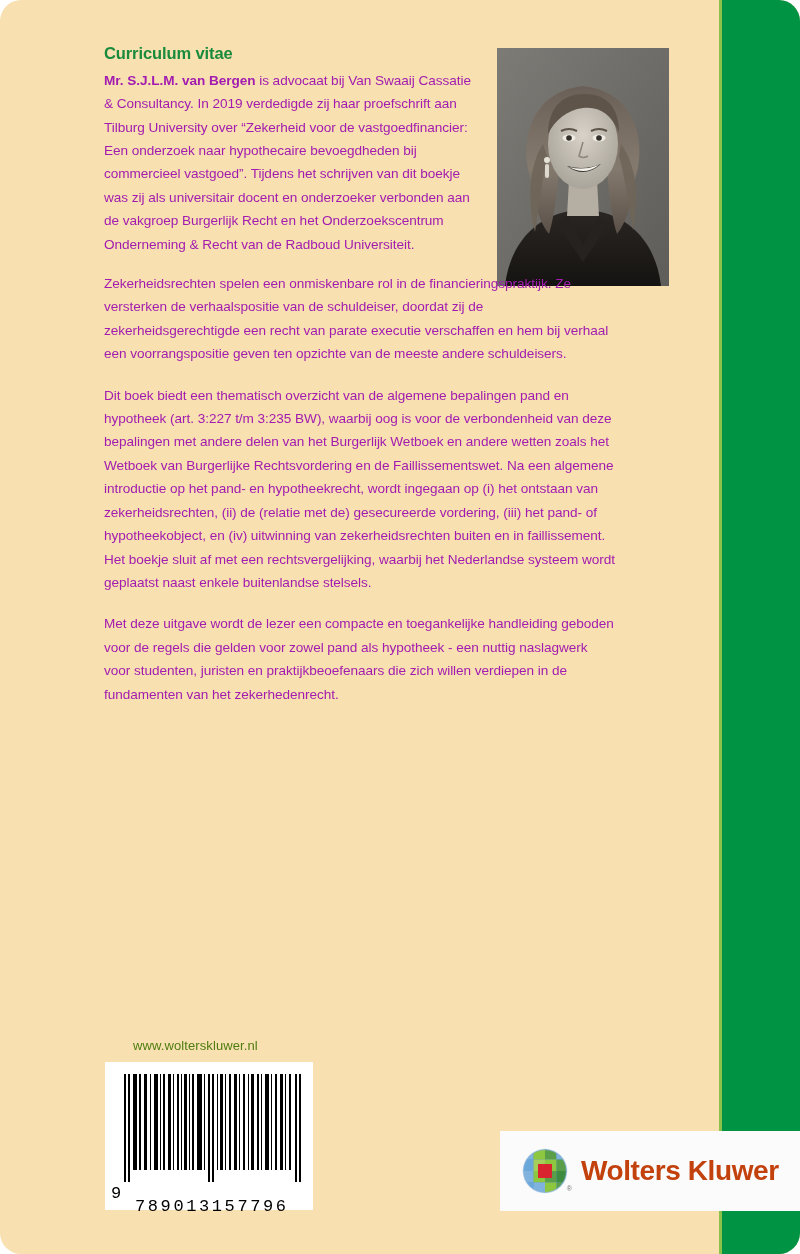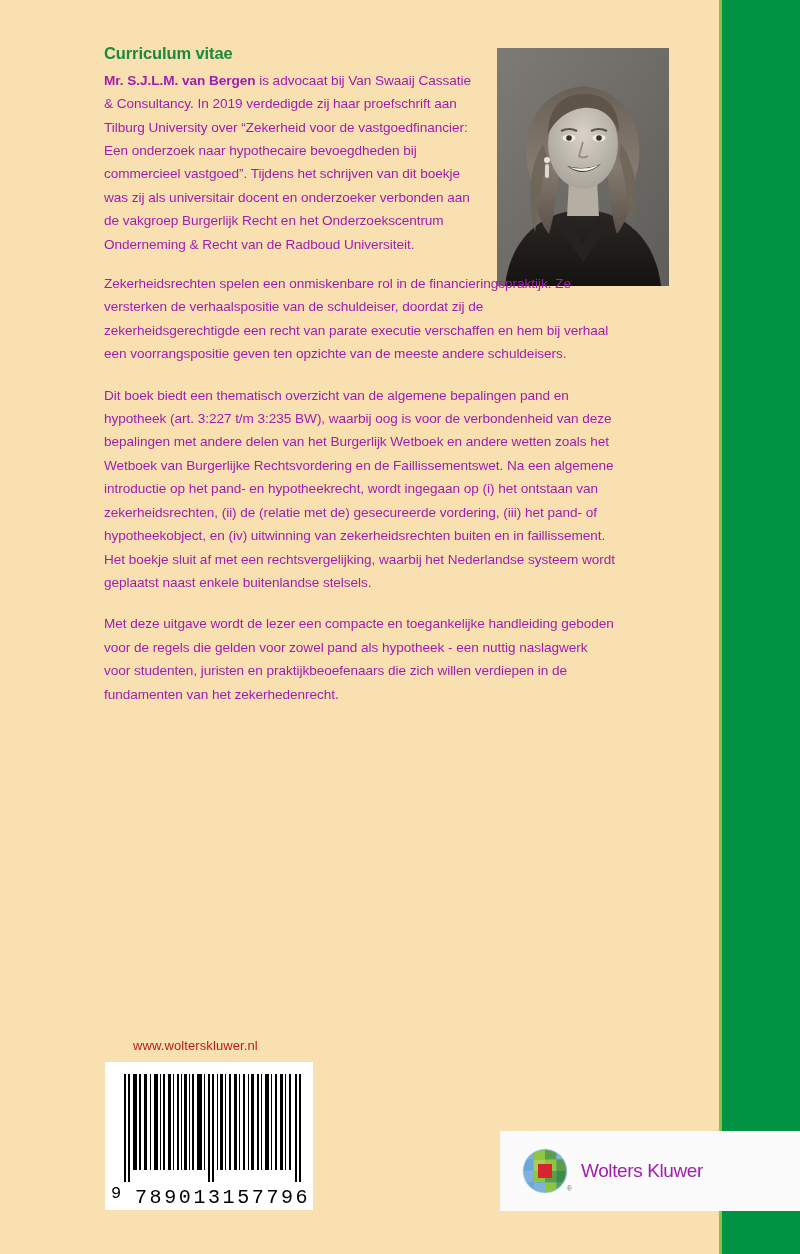--- a/index.html
+++ b/index.html
@@ -9,20 +9,21 @@
   }
   body {
     font-family: "Liberation Sans", sans-serif;
   }
   .page {
     position: relative;
     width: 800px;
     height: 1254px;
     background: #f9e0b0;
     overflow: hidden;
+    border-radius: 21px;
   }
   
   .green-panel {
     position: absolute;
     top: 0;
     right: 0;
     width: 78px;
     height: 100%;
     background: #019344;
   }
@@ -78,21 +79,21 @@
     overflow: hidden;
   }
   .photo-frame svg { display: block; }
 
   
   .url-line {
     position: absolute;
     left: 133px;
     top: 1038px;
     font-size: 13px;
-    color: #b91c1c;
+    color: #4d7c0f;
     letter-spacing: 0.1px;
   }
   .barcode-box {
     position: absolute;
     left: 105px;
     top: 1062px;
     width: 208px;
     height: 148px;
     background: #ffffff;
   }
@@ -123,26 +124,26 @@
     height: 26px;
     display: flex;
     align-items: center;
     font-family: "Liberation Mono", monospace;
     font-size: 17px;
     letter-spacing: 0;
   }
   .bd-main {
     position: absolute;
     left: 30px;
-    top: 4px;
+    top: 13px;
     height: 26px;
     display: flex;
     align-items: center;
     font-family: "Liberation Mono", monospace;
-    font-size: 20px;
+    font-size: 17px;
     letter-spacing: 2.6px;
   }
 
   
   .logo-box {
     position: absolute;
     left: 500px;
     top: 1131px;
     width: 300px;
     height: 80px;
@@ -160,25 +161,25 @@
   }
   .logo-reg {
     position: absolute;
     right: -4px;
     bottom: 2px;
     font-size: 7px;
     color: #777;
   }
   .logo-wordmark {
     margin-left: 13px;
-    font-size: 19px;
-    color: #a21caf;
+    font-size: 28px;
+    color: #c2410c;
     letter-spacing: -0.4px;
     white-space: nowrap;
-    font-weight: normal;
+    font-weight: bold;
   }
 </style>
 </head>
 <body>
 
 <div class="page">
 
   <div class="green-panel-edge"></div>
   <div class="green-panel"></div>
 

